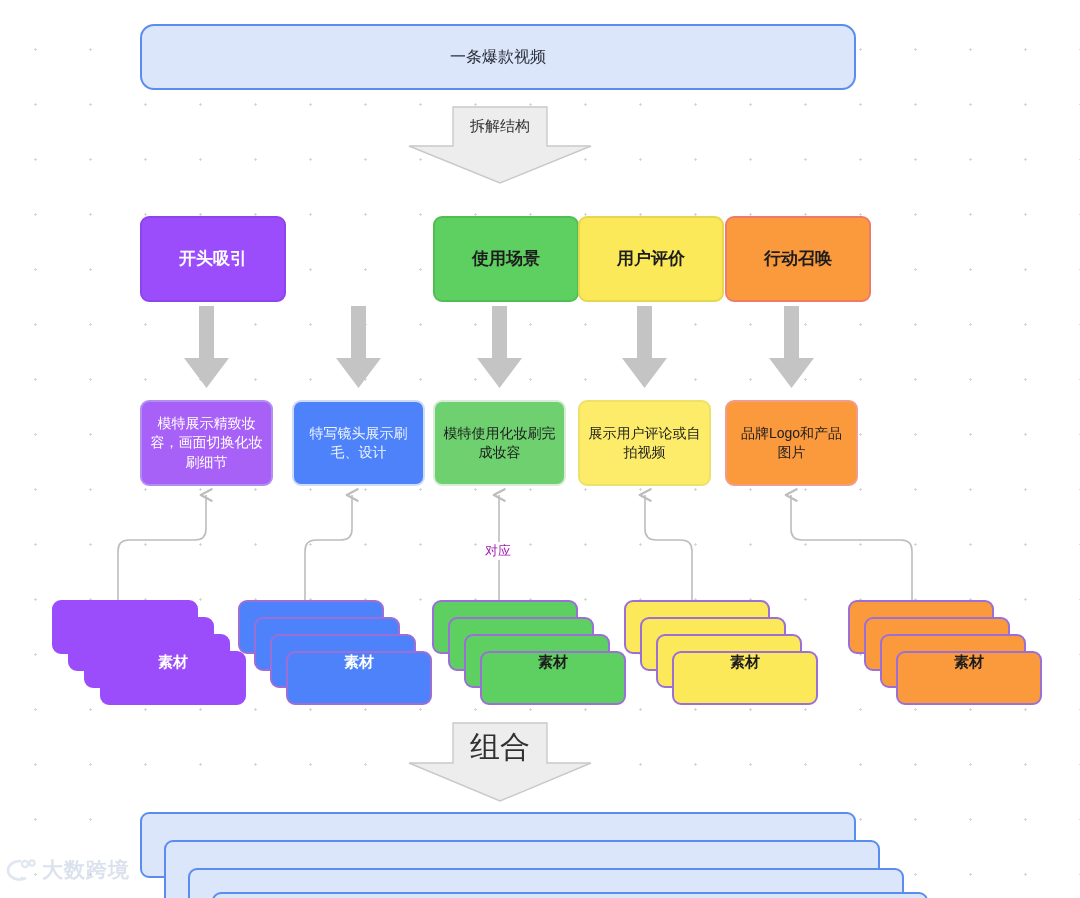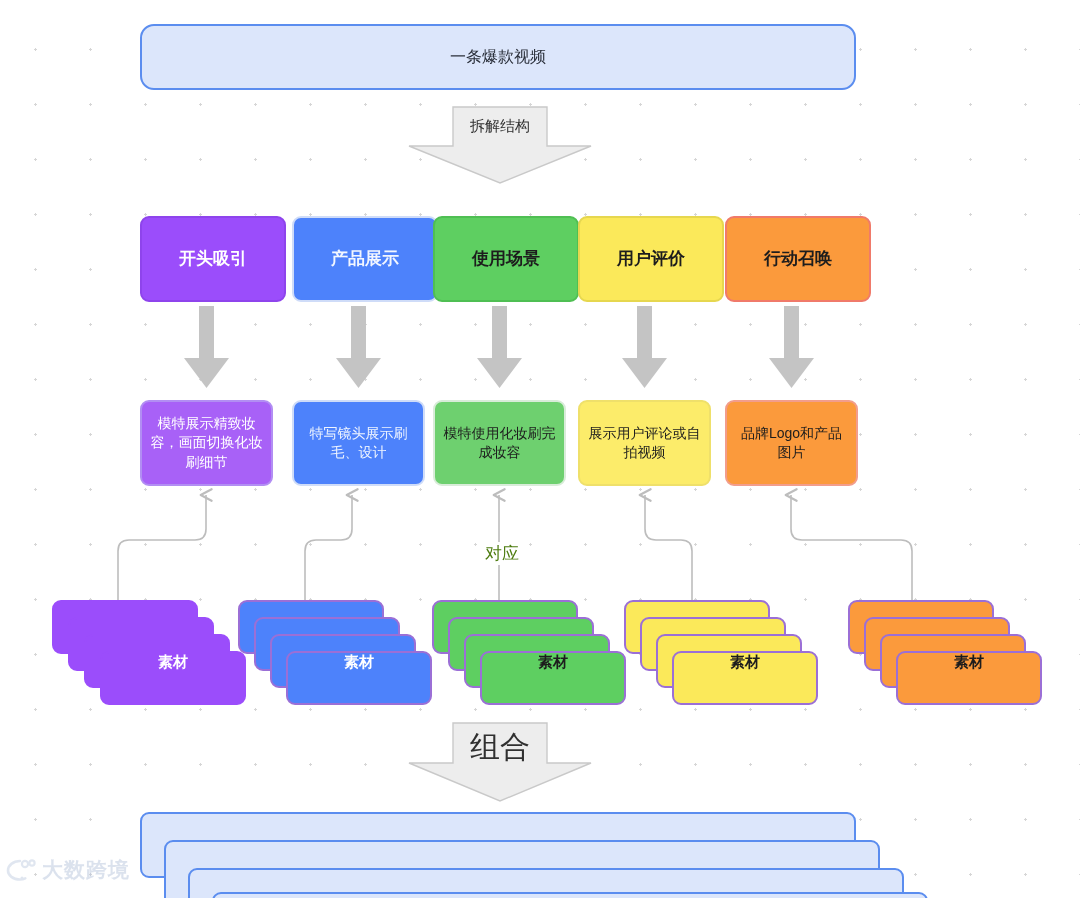--- a/index.html
+++ b/index.html
@@ -70,21 +70,21 @@
 
   
   .bottomcard{position:absolute;background:#dce6fb;border:2px solid #5b8def;
               border-radius:9px;box-sizing:border-box;}
 
   
   .watermark{position:absolute;left:6px;top:856px;display:flex;align-items:center;
              gap:6px;opacity:.5;}
   .wm-text{font-size:21px;font-weight:bold;color:#b9c6dd;letter-spacing:1px;}
 
-  .label-small{position:absolute;font-size:17px;color:#4d7c0f;background:#ffffff;
+  .label-small{position:absolute;font-size:13px;color:#a21caf;background:#ffffff;
                padding:0 4px;}
   svg.overlay{position:absolute;left:0;top:0;width:1080px;height:898px;
               pointer-events:none;}
 </style>
 </head>
 <body>
 
 <div id="canvas">
 
   <div class="node headline">
@@ -93,23 +93,20 @@
 
   <div class="blockarrow" style="left:408px;top:106px;width:184px;height:78px;">
     <svg width="184" height="78" viewBox="0 0 184 78">
       <polygon points="45,1 139,1 139,40 183,40 92,77 1,40 45,40" fill="#ededed" stroke="#c9c9c9" stroke-width="1.4"></polygon>
     </svg>
     <span style="margin-top:11px;font-size:15px;">拆解结构</span>
   </div>
 
   <div class="node stage s1">
     <span>开头吸引</span>
-    </div>
-  <div class="node stage s2">
-    <span>产品展示</span>
     </div>
   <div class="node stage s3">
     <span>使用场景</span>
     </div>
   <div class="node stage s4">
     <span>用户评价</span>
     </div>
   <div class="node stage s5">
     <span>行动召唤</span>
     </div>

